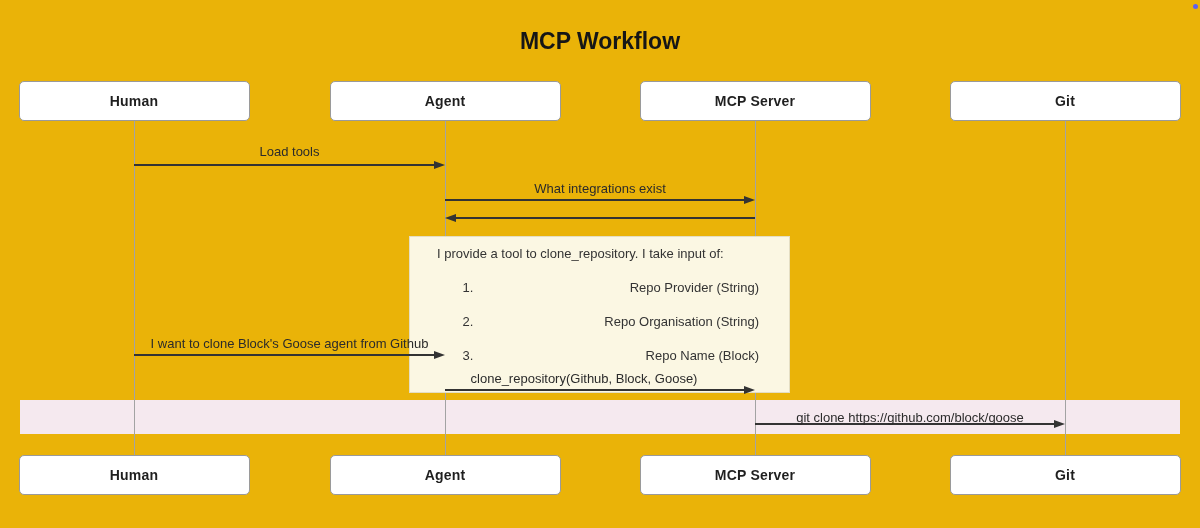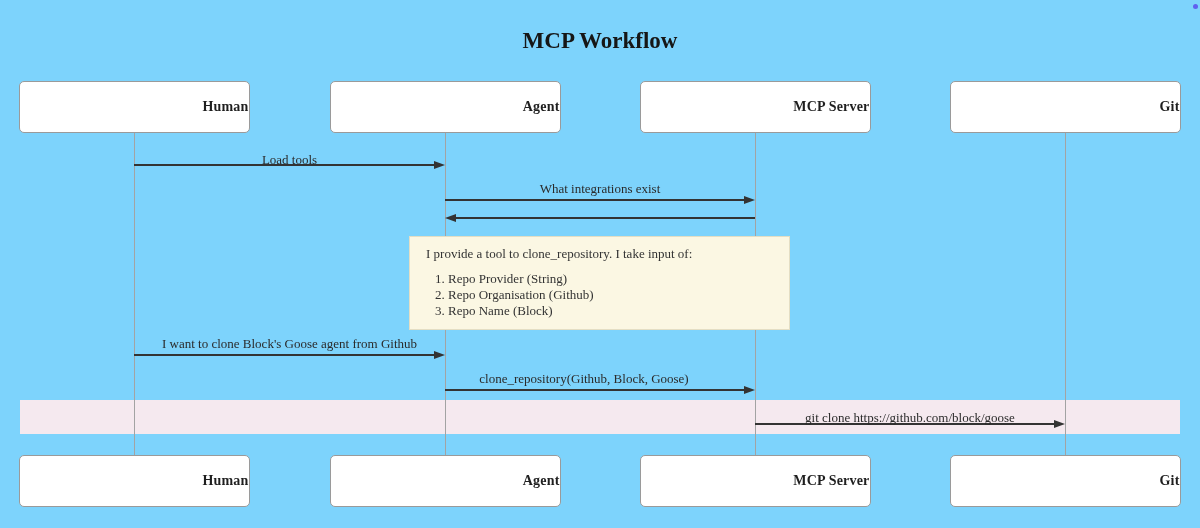--- a/index.html
+++ b/index.html
@@ -1,21 +1,21 @@
 <!DOCTYPE html>
 <html style="--note-fill: #fbf7e3; --note-border: #e4dec4; --band: #f5e9ef; --actor-border: #9a9a9a; --lifeline: #a3a3a3; --line: #333333; --dot: #6060f0;"><head>
 <meta charset="utf-8">
 <style>
   html, body { margin: 0; padding: 0; background: #ffffff; }
   .stage {
     position: relative;
     width: 1200px;
     height: 528px;
-    background: #7dd3fc;
-    font-family: Liberation Serif, serif;
+    background: #eab308;
+    font-family: Liberation Sans, sans-serif;
     overflow: hidden;
   }
   .title {
     position: absolute;
     top: 28px; left: 0; width: 100%;
     margin: 0;
     text-align: center;
     font-size: 23px;
     font-weight: 700;
     color: #161616;
@@ -35,27 +35,27 @@
   }
   .lifeline {
     position: absolute;
     width: 1px;
     background: var(--lifeline, #a3a3a3);
     z-index: 2;
   }
   .actor-box {
     position: absolute;
     box-sizing: border-box;
-    height: 52px;
+    height: 40px;
     background: #ffffff;
     border: 1px solid var(--actor-border, #999);
     border-radius: 5px;
     display: flex;
     align-items: center;
-    justify-content: flex-end;
+    justify-content: center;
     z-index: 5;
   }
   .actor-box span {
     font-size: 14px;
     font-weight: 700;
     color: #1f1f1f;
     letter-spacing: 0.2px;
   }
   .msg-line {
     position: absolute;
@@ -79,29 +79,29 @@
     line-height: 15px;
     color: #2b2b2b;
     white-space: nowrap;
     z-index: 4;
   }
   .note {
     position: absolute;
     box-sizing: border-box;
     background: var(--note-fill, #fbf7e3);
     border: 1px solid var(--note-border, #e3ddc2);
-    padding: 9px 12px 10px 16px;
+    padding: 9px 12px 10px 27px;
     font-size: 13px;
     line-height: 16px;
     color: #333;
     z-index: 3;
   }
   .note p { margin: 0; }
   .note ol { margin: 9px 0 0 0; padding-left: 22px; }
-  .note li { margin: 0; }
+  .note li { margin: 18px; text-align: right; }
 </style>
 </head>
 <body>
 
 <div class="stage">
   <div class="cursor-dot"></div>
   <h1 class="title">MCP Workflow</h1>
 
   <div class="band" style="left:20px; top:400px; width:1160px; height:34px;"></div>
 
@@ -133,38 +133,38 @@
       <div class="actor-box" style="left: 949.5px; top: 81px; width: 231px;">
         <span>Git</span>
       </div>
       <div class="actor-box" style="left: 949.5px; top: 455px; width: 231px;">
         <span>Git</span>
       </div>
     </div>
   <div id="messages">
       <div class="msg-line" style="left: 134px; top: 164px; width: 301px;"></div>
       <div class="msg-head right" style="left: 434px; top: 160.5px;"></div>
-      <div class="msg-label" style="left: 289.5px; top: 152px;">Load tools</div>
+      <div class="msg-label" style="left: 289.5px; top: 144px;">Load tools</div>
       <div class="msg-line" style="left: 445px; top: 199px; width: 300px;"></div>
       <div class="msg-head right" style="left: 744px; top: 195.5px;"></div>
       <div class="msg-label" style="left: 600px; top: 181px;">What integrations exist</div>
       <div class="msg-line" style="left: 455px; top: 217px; width: 300px;"></div>
       <div class="msg-head left" style="left: 445px; top: 213.5px;"></div>
       <div class="msg-line" style="left: 134px; top: 354px; width: 301px;"></div>
       <div class="msg-head right" style="left: 434px; top: 350.5px;"></div>
       <div class="msg-label" style="left: 289.5px; top: 336px;">I want to clone Block's Goose agent from Github</div>
       <div class="msg-line" style="left: 445px; top: 389px; width: 300px;"></div>
       <div class="msg-head right" style="left: 744px; top: 385.5px;"></div>
       <div class="msg-label" style="left: 584px; top: 371px;">clone_repository(Github, Block, Goose)</div>
       <div class="msg-line" style="left: 755px; top: 423px; width: 300px;"></div>
       <div class="msg-head right" style="left: 1054px; top: 419.5px;"></div>
       <div class="msg-label" style="left: 910px; top: 410px;">git clone https://github.com/block/goose</div>
     </div>
 
   <div class="note" style="left:409px; top:236px; width:381px; min-height:89px;">
     <p>I provide a tool to clone_repository. I take input of:</p>
     <ol id="note-list">
         <li>Repo Provider (String)</li>
-        <li>Repo Organisation (Github)</li>
+        <li>Repo Organisation (String)</li>
         <li>Repo Name (Block)</li>
       </ol>
   </div>
 </div>
 
 </body></html>

